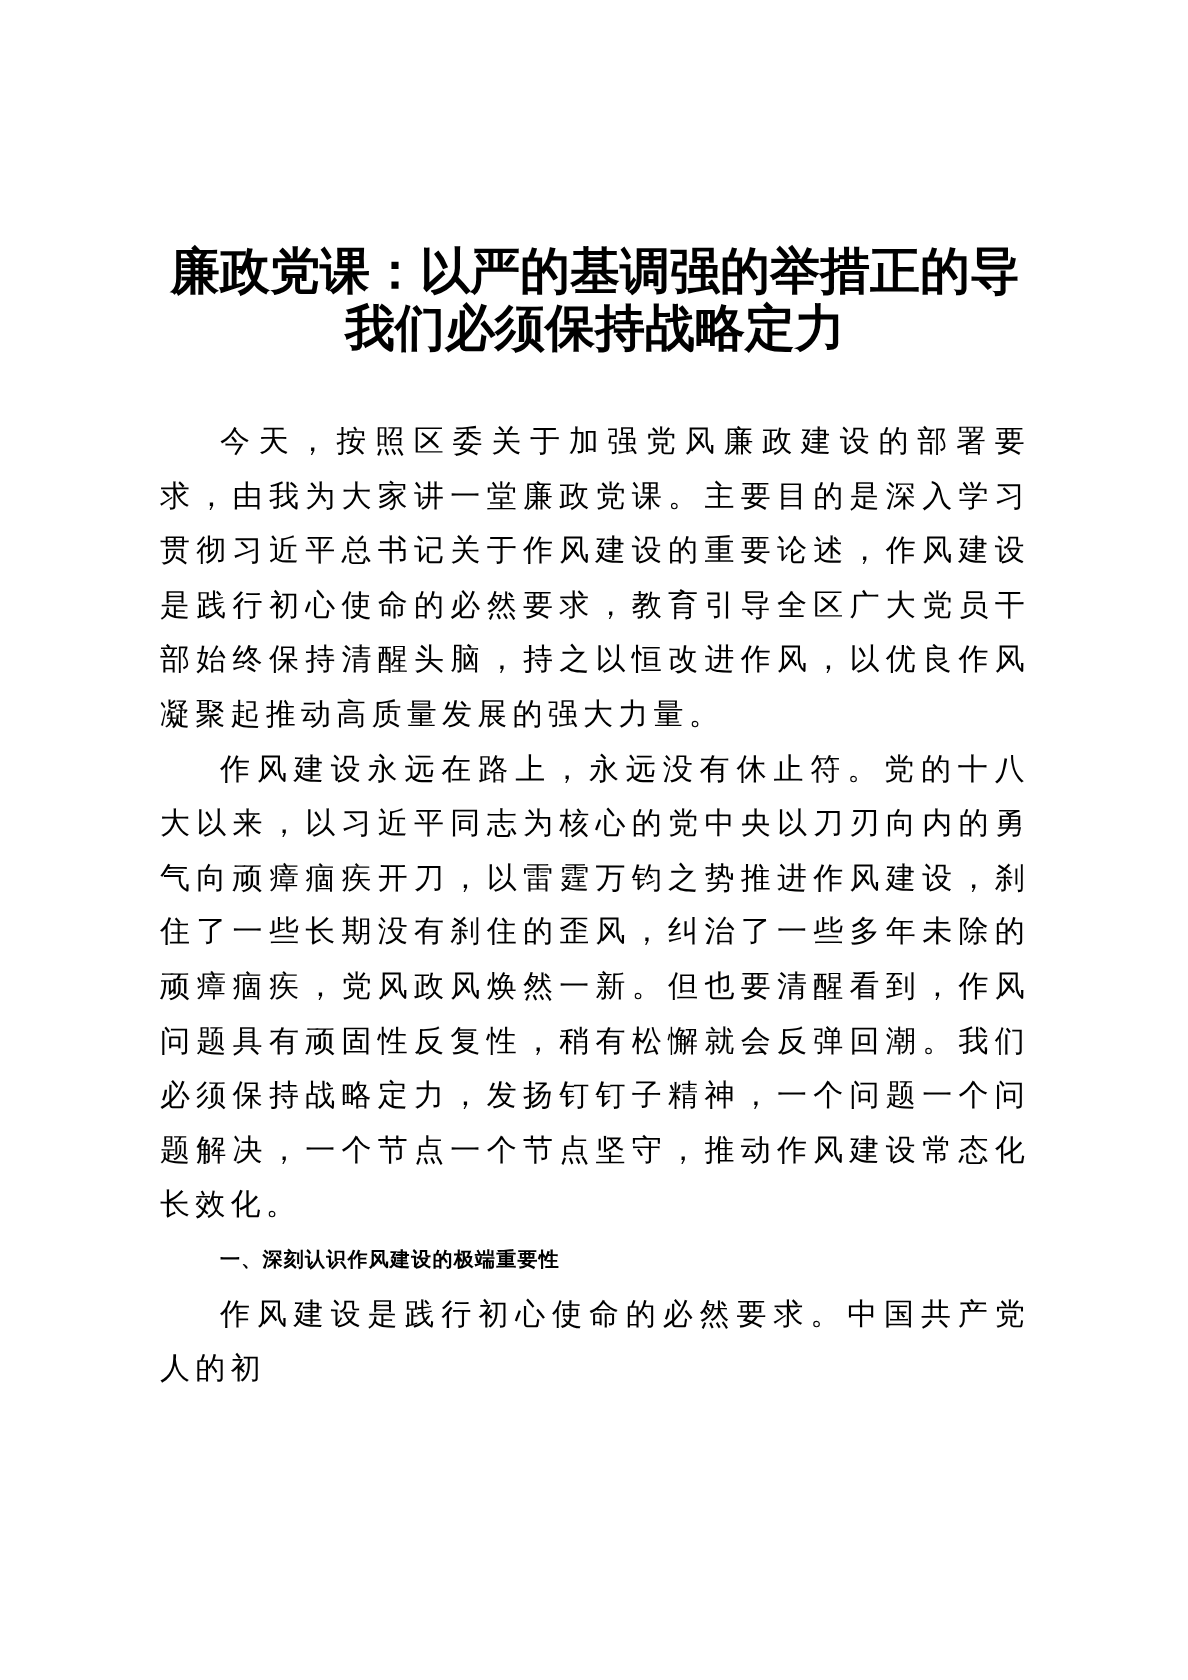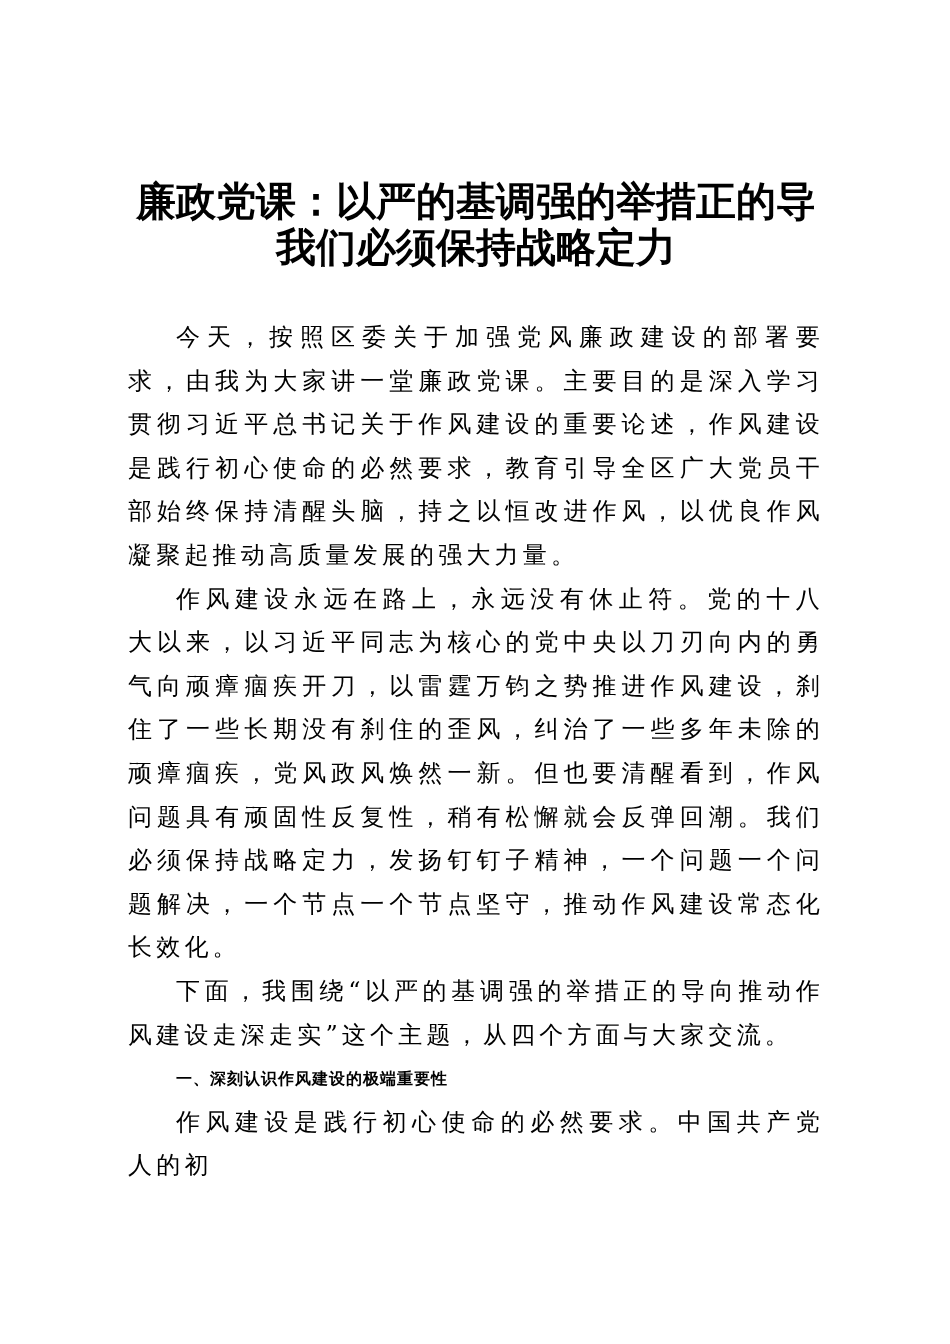--- a/index.html
+++ b/index.html
@@ -19,21 +19,21 @@
       left: 128px;
       top: 178px;
       width: 696px;
     }
     .title {
       font-family: "DejaVu Sans", "Liberation Sans", sans-serif;
       font-weight: bold;
       font-size: 40px;
       line-height: 46px;
       text-align: center;
-      margin: 0 -14px;
+      margin: 16px -14px;
       letter-spacing: 0px;
     }
     .title span { display: block; white-space: nowrap; }
     .body {
       margin-top: 46px;
       font-family: "DejaVu Serif", "Liberation Serif", serif;
       font-size: 24px;
       line-height: 43.6px;
       letter-spacing: 4.2px;
     }
@@ -59,17 +59,16 @@
 
 <div class="page">
   <h1 class="title">
     <span>廉政党课：以严的基调强的举措正的导</span>
     <span>我们必须保持战略定力</span>
   </h1>
 
   <div class="body">
     <p class="indent">今天，按照区委关于加强党风廉政建设的部署要求，由我为大家讲一堂廉政党课。主要目的是深入学习贯彻习近平总书记关于作风建设的重要论述，作风建设是践行初心使命的必然要求，教育引导全区广大党员干部始终保持清醒头脑，持之以恒改进作风，以优良作风凝聚起推动高质量发展的强大力量。</p>
     <p class="indent">作风建设永远在路上，永远没有休止符。党的十八大以来，以习近平同志为核心的党中央以刀刃向内的勇气向顽瘴痼疾开刀，以雷霆万钧之势推进作风建设，刹住了一些长期没有刹住的歪风，纠治了一些多年未除的顽瘴痼疾，党风政风焕然一新。但也要清醒看到，作风问题具有顽固性反复性，稍有松懈就会反弹回潮。我们必须保持战略定力，发扬钉钉子精神，一个问题一个问题解决，一个节点一个节点坚守，推动作风建设常态化长效化。</p>
-    <p class="indent">下面，我围绕“以严的基调强的举措正的导向推动作风建设走深走实”这个主题，从四个方面与大家交流。</p>
     <h2>一、深刻认识作风建设的极端重要性</h2>
     <p class="indent">作风建设是践行初心使命的必然要求。中国共产党人的初</p>
   </div>
 </div>
 
 </body></html>

